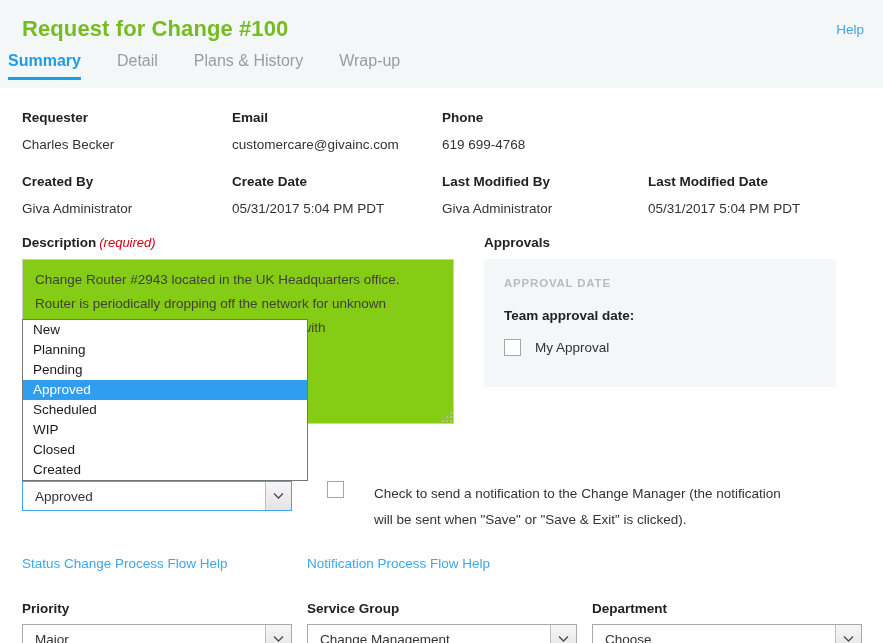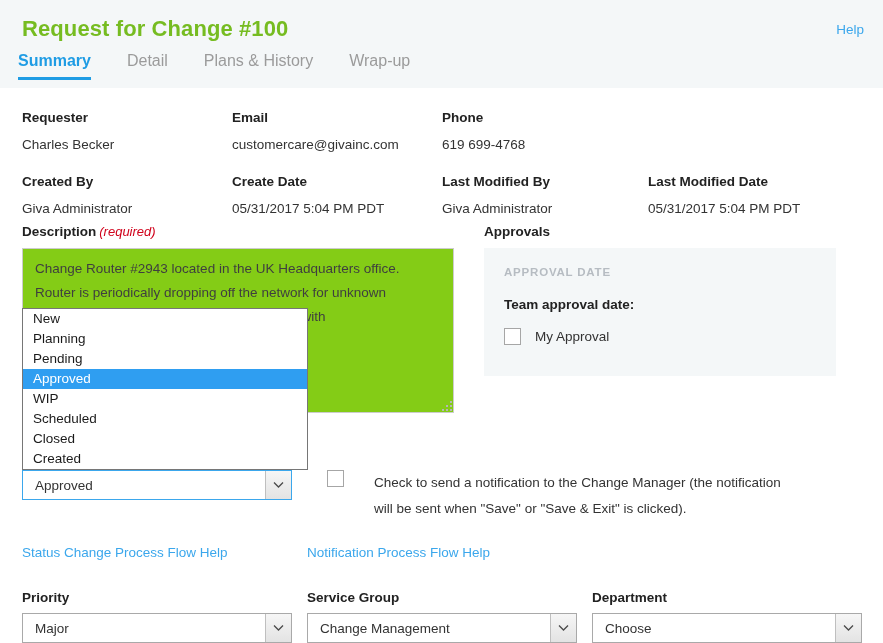--- a/index.html
+++ b/index.html
@@ -35,21 +35,21 @@
     position: absolute;
     right: 19px;
     top: 22px;
     font-size: 13.5px;
     color: #3ba7ec;
     text-decoration: none;
     cursor: pointer;
   }
   .tabs {
     position: absolute;
-    left: 18px;
+    left: 8px;
     top: 52px;
     display: flex;
     align-items: center;
   }
   .tab {
     font-size: 16px;
     color: #9b9b9b;
     margin-right: 36px;
     padding-bottom: 10px;
     cursor: pointer;
@@ -89,21 +89,21 @@
   .meta-value {
     font-size: 13.5px;
     color: #333333;
   }
 
   .meta-row.second { margin-top: 22px; }
 
   
   .mid-row {
     display: flex;
-    margin-top: 8px;
+    margin-top: 19px;
   }
   .desc-block { width: 432px; position: relative; }
   .appr-block { margin-left: 30px; width: 352px; }
 
   .field-label {
     font-size: 13.5px;
     font-weight: bold;
     color: #222222;
     margin-bottom: 9px;
   }
@@ -361,22 +361,22 @@
   </div>
 
   <div class="status-row">
     <div class="status-left">
 
       <div class="dd-popup">
         <div class="dd-item">New</div>
         <div class="dd-item">Planning</div>
         <div class="dd-item">Pending</div>
         <div class="dd-item sel-hl">Approved</div>
+        <div class="dd-item">Scheduled</div>
         <div class="dd-item">WIP</div>
-        <div class="dd-item">Scheduled</div>
         <div class="dd-item">Closed</div>
         <div class="dd-item">Created</div>
       </div>
 
       <div class="sel">
         <span>Approved</span>
         <span class="arrow">
           <svg width="11" height="8" viewBox="0 0 11 8">
               <path d="M1 1.5 L5.5 6 L10 1.5" fill="none" stroke="#4a4a4a" stroke-width="1.3"></path>
             </svg>

